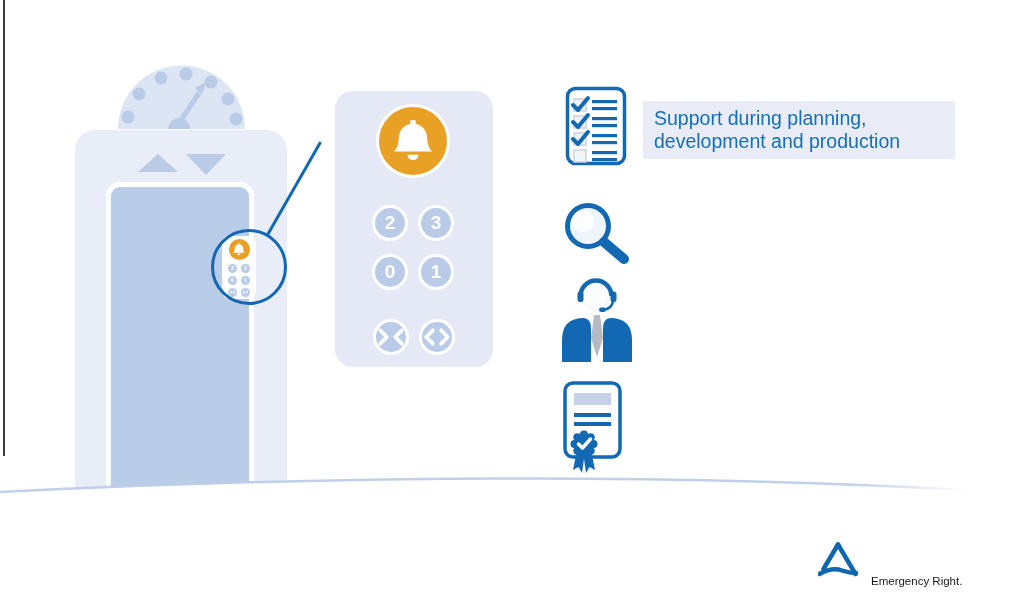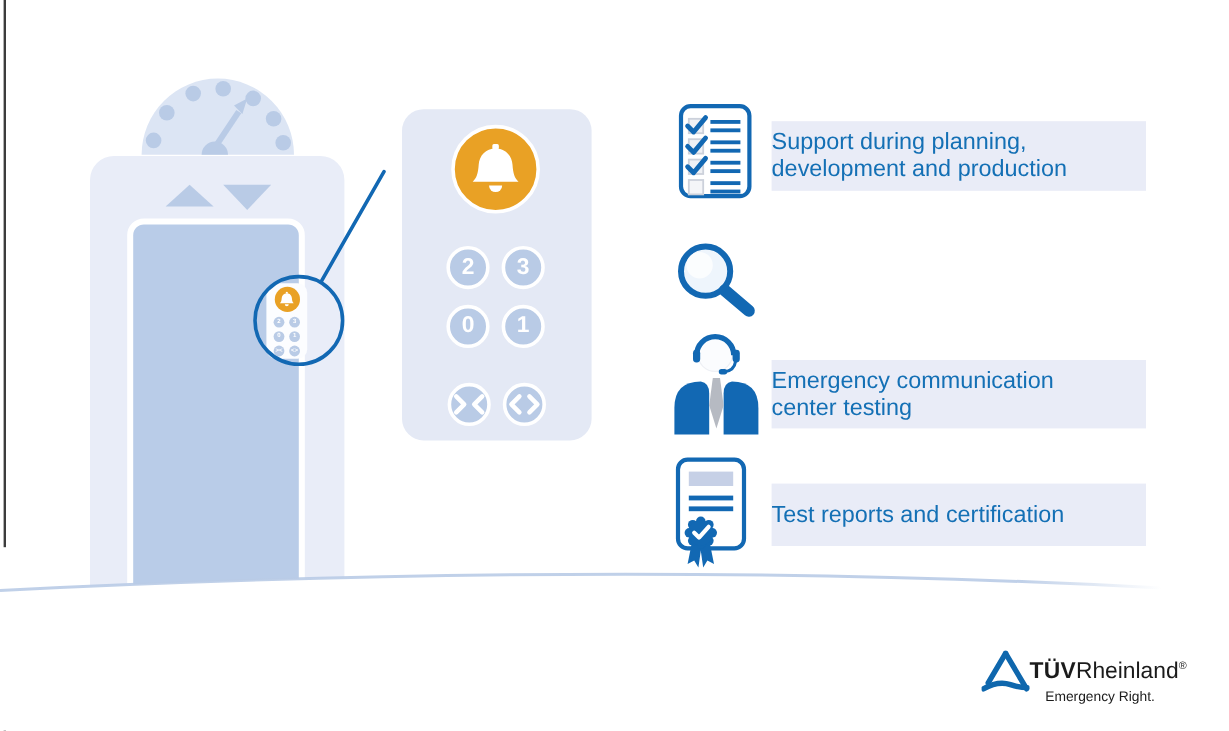--- a/index.html
+++ b/index.html
@@ -29,21 +29,21 @@
   .big-panel{position:absolute;left:335px;top:91px;width:158px;height:276px;background:#e4e9f5;border-radius:18px;}
   .bell-button{position:absolute;left:41px;top:13px;width:74px;height:74px;border-radius:50%;
     background:#e9a125;border:3px solid #ffffff;box-sizing:border-box;
     display:flex;align-items:center;justify-content:center;}
   .panel-btn{position:absolute;width:36px;height:36px;border-radius:50%;background:#b9cbe6;
     border:3px solid #ffffff;box-sizing:border-box;color:#ffffff;font-weight:bold;font-size:19px;
     display:flex;align-items:center;justify-content:center;}
   
   .svc-box{position:absolute;left:643px;width:312px;background:#e9ecf7;
     display:flex;align-items:center;}
-  .svc-text{padding-left:0;color:#1470b5;font-size:19.5px;line-height:23px;white-space:pre-line;}
+  .svc-text{padding-left:11px;color:#1470b5;font-size:19.5px;line-height:23px;white-space:pre-line;}
   
   .brand{position:absolute;left:858px;top:549px;color:#1b1b1b;font-size:19px;white-space:nowrap;}
   .brand .bold{font-weight:bold;letter-spacing:.2px;}
   .brand sup{font-size:9px;}
   .tagline{position:absolute;left:871px;top:575px;color:#1b1b1b;font-size:11.5px;}
 </style>
 </head>
 <body>
 
 <div class="stage">
@@ -162,24 +162,20 @@
     <path d="M2 84 L2 62 Q2 40 24 40 Q31 41 31 50 L31 84 Z" fill="#1268b3"></path>
     <path d="M72 84 L72 62 Q72 40 50 40 Q43 41 43 50 L43 84 Z" fill="#1268b3"></path>
     <path d="M34 37 L40 37 L43 60 L37 79 L31 60 Z" fill="#b6bac2"></path>
     <circle cx="36" cy="17" r="14.5" fill="#fbfcfe" stroke="#eef0f5" stroke-width="1"></circle>
     <path d="M20.5 18 A15.5 15.5 0 0 1 51.5 18" fill="none" stroke="#1268b3" stroke-width="4.5"></path>
     <rect x="17.5" y="13.5" width="6" height="10.5" rx="2.8" fill="#1268b3"></rect>
     <rect x="50.5" y="13.5" width="6" height="10.5" rx="2.8" fill="#1268b3"></rect>
     <path d="M53 23 Q52 31 43 32" fill="none" stroke="#1268b3" stroke-width="2.5"></path>
     <rect x="39" y="29.5" width="7" height="4.5" rx="2.2" fill="#1268b3"></rect>
   </svg>
-  <div class="svc-box" style="top:300px;height:57px;">
-    <div class="svc-text">Emergency communication
-center testing</div>
-  </div>
 
   <svg class="abs" style="left:562px;top:380px;" width="64" height="96" viewBox="0 0 64 96">
     <rect x="3" y="3" width="55" height="74" rx="8" fill="#fff" stroke="#1268b3" stroke-width="3.5"></rect>
     <rect x="12" y="13" width="37" height="12" fill="#c6d0e6"></rect>
     <rect x="12" y="33" width="37" height="4" fill="#1268b3"></rect>
     <rect x="12" y="42" width="37" height="4" fill="#1268b3"></rect>
     <g>
       <path d="M15 70 L23 72 L20 93 L16.5 87 L11 90 Z" fill="#1268b3"></path>
       <path d="M29 70 L21 72 L24 93 L27.5 87 L33 90 Z" fill="#1268b3"></path>
       <g fill="#1268b3">
@@ -189,37 +185,33 @@
         <circle cx="15.3" cy="70.7" r="4"></circle>
           <circle cx="12.5" cy="64" r="4"></circle>
           <circle cx="15.3" cy="57.3" r="4"></circle>
         <circle cx="22" cy="54.5" r="4"></circle>
           <circle cx="28.7" cy="57.3" r="4"></circle>
       </g>
       <circle cx="22" cy="64" r="10.5" fill="#1268b3"></circle>
       <path d="M16.5 64 l4 4 l8 -9" fill="none" stroke="#fff" stroke-width="3.5" stroke-linecap="round" stroke-linejoin="round"></path>
     </g>
   </svg>
-  <div class="svc-box" style="top:403px;height:52px;">
-    <div class="svc-text">Test reports and certification</div>
-  </div>
 
   <svg class="abs" style="left:0;top:468px;" width="1024" height="141" viewBox="0 0 1024 141">
     <defs>
       <linearGradient id="fadeGrad" x1="0" y1="0" x2="1" y2="0">
         <stop offset="0" stop-color="#b9cbe6" stop-opacity="0.9"></stop>
         <stop offset="0.88" stop-color="#b9cbe6" stop-opacity="0.9"></stop>
         <stop offset="1" stop-color="#b9cbe6" stop-opacity="0"></stop>
       </linearGradient>
     </defs>
     <path d="M0 24 Q520 -2 968 22 L1024 24 L1024 141 L0 141 Z" fill="#ffffff"></path>
     <path d="M0 24 Q520 -2 968 22" fill="none" stroke="url(#fadeGrad)" stroke-width="2.5"></path>
   </svg>
 
   <svg class="abs" style="left:818px;top:542px;" width="40" height="36" viewBox="0 0 40 36">
     <path d="M20 2.5 L37.5 32" fill="none" stroke="#0f67ad" stroke-width="4.5" stroke-linecap="round"></path>
     <path d="M20 2.5 L5.5 27" fill="none" stroke="#0f67ad" stroke-width="4.5" stroke-linecap="round"></path>
     <path d="M1.5 32 Q14 25 24 28.5 Q31.5 31 38 31" fill="none" stroke="#0f67ad" stroke-width="4.5" stroke-linecap="round"></path>
   </svg>
-  <div class="brand"><span class="bold">TÜV</span><span>Rheinland</span><sup>®</sup></div>
   <div class="tagline">Emergency Right.</div>
 
 </div>
 
 </body></html>

